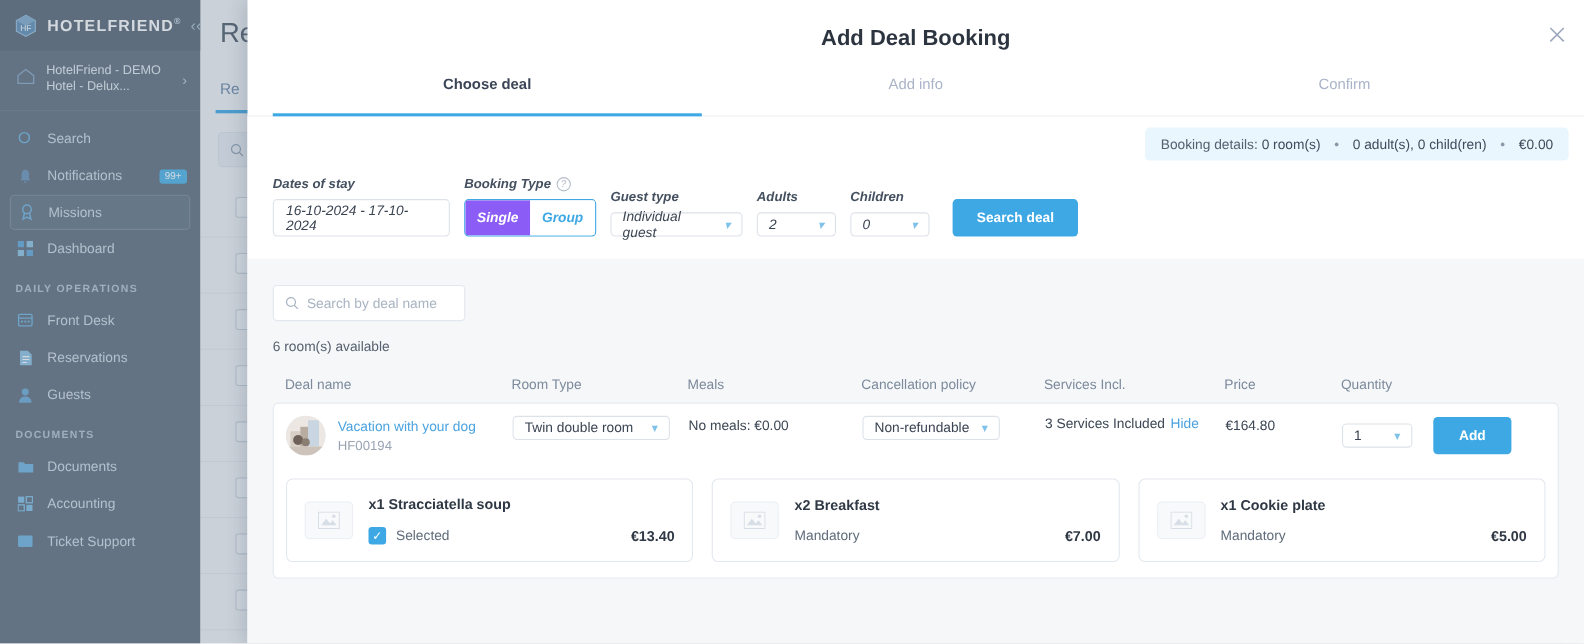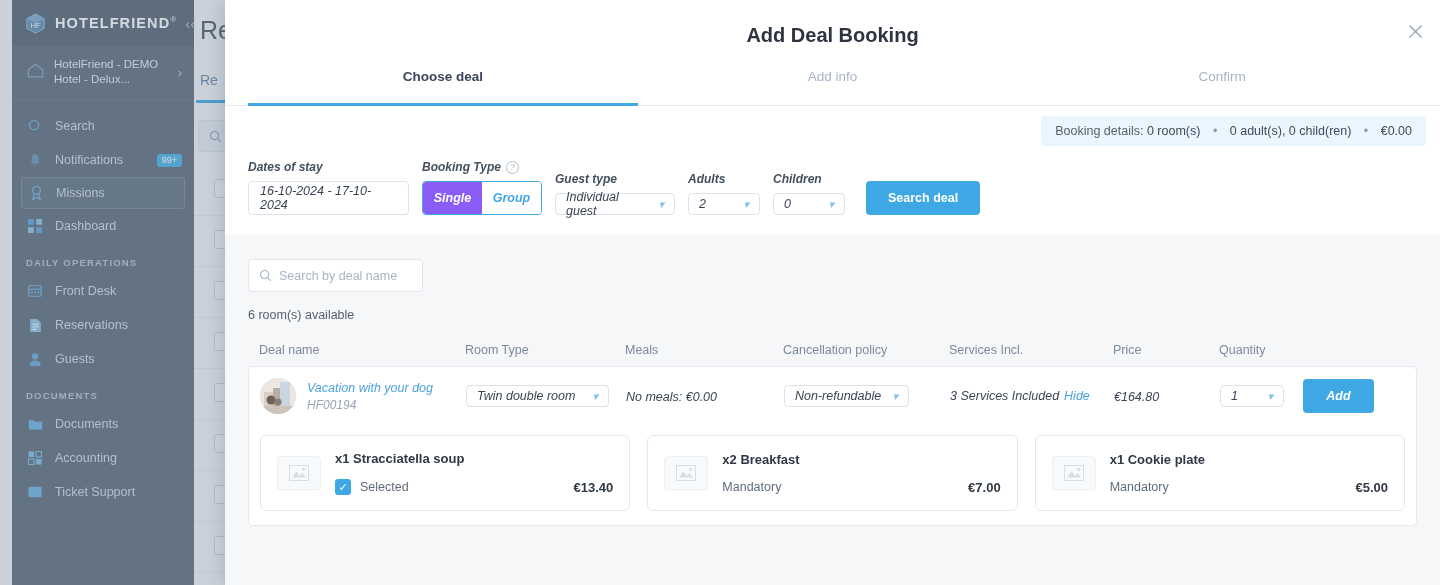--- a/index.html
+++ b/index.html
@@ -9,21 +9,21 @@
     overflow: hidden;
     background: #eef1f5;
   }
   .app { position: relative; width: 1440px; height: 585px; }
 
   
   .bg-layer { position: absolute; inset: 0; background: #f2f4f7; }
 
   
   .sidebar {
-    position: absolute; left: 12px; top: 0; width: 182px; height: 585px;
+    position: absolute; left: 0; top: 0; width: 182px; height: 585px;
     background: #5f6e7d;
   }
   .sb-brand {
     height: 46px; display: flex; align-items: center; gap: 8px;
     padding: 0 12px; background: #566575;
   }
   .sb-logo-cube { width: 23px; height: 23px; position: relative; }
   .sb-logo-cube svg { display: block; }
   .sb-brand-text {
     color: #ffffff; font-size: 14.5px; font-weight: bold; letter-spacing: 1.1px;
@@ -184,21 +184,21 @@
 
   .tbl-head {
     display: flex; margin-top: 21px; padding: 0 11px; font-size: 12.5px; color: #7d8a9c;
   }
   .c1 { width: 206px; } .c2 { width: 160px; } .c3 { width: 158px; }
   .c4 { width: 166px; } .c5 { width: 164px; } .c6 { width: 106px; } .c7 { flex: 1; }
 
   .deal-card {
     margin-top: 9px; background: #fff; border: 1px solid #e6eaef; border-radius: 5px;
   }
-  .deal-row { display: flex; align-items: center; padding: 11px 11px; font-style: italic; }
+  .deal-row { display: flex; padding: 11px 11px; }
   .deal-thumb {
     width: 36px; height: 36px; border-radius: 50%; overflow: hidden; flex: 0 0 36px;
     margin-right: 11px; background: #dfe3e8;
   }
   .deal-names { display: flex; flex-direction: column; }
   .deal-name { font-size: 12.5px; color: #4ba3e0; }
   .deal-code { font-size: 12px; color: #9aa5b4; margin-top: 3px; }
   .sel-room { width: 143px; }
   .sel-cancel { width: 125px; }
   .meals-txt { font-size: 12.5px; color: #3c4654; }

